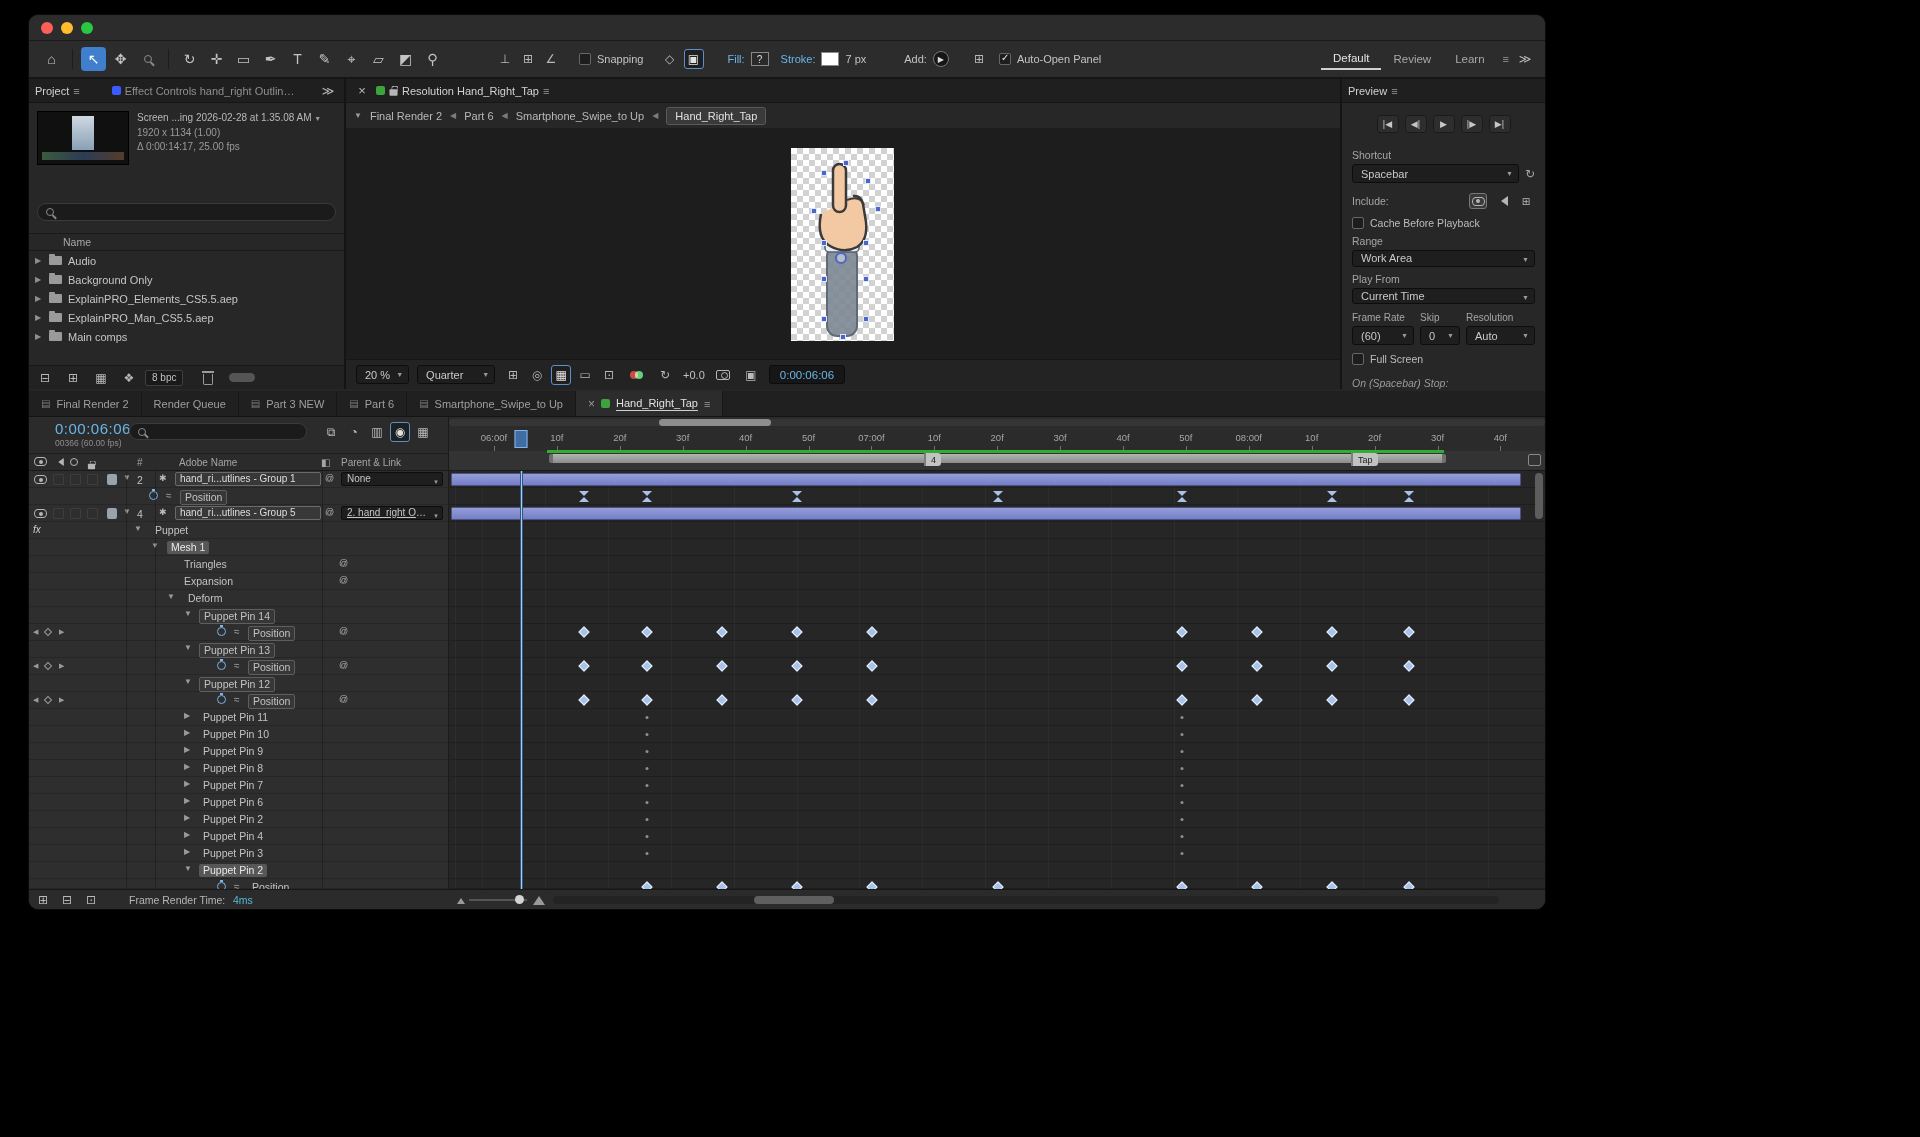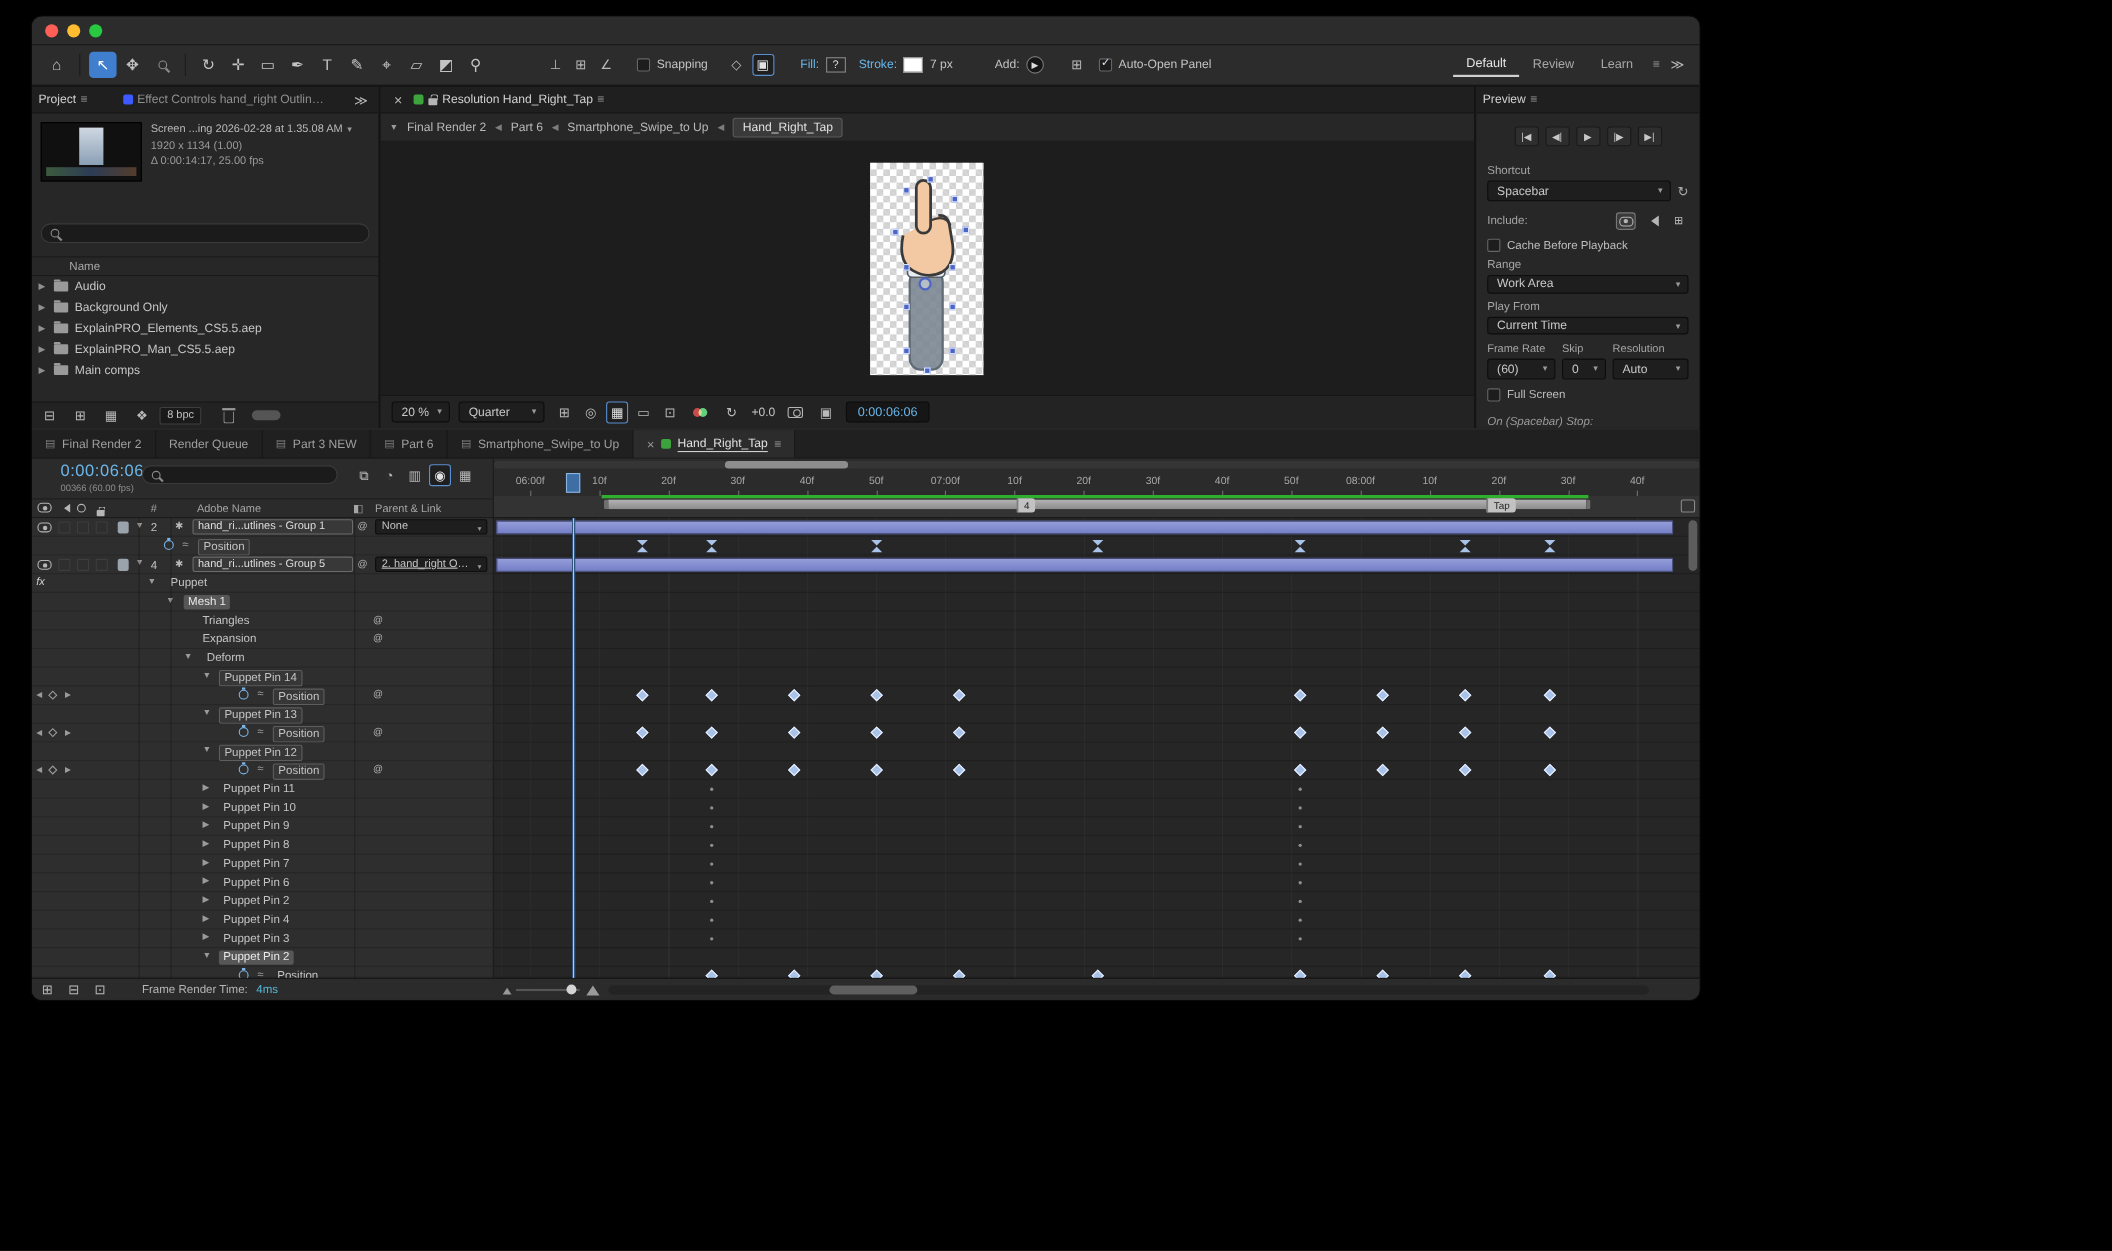--- a/index.html
+++ b/index.html
@@ -114,21 +114,21 @@
 .tlh-left{width:420px;flex:none;position:relative;border-right:1px solid #1b1b1b;}
 .tl-timecode{position:absolute;left:26px;top:3px;font-size:15px;color:#6ab6ea;letter-spacing:.5px;}
 .tl-frameinfo{position:absolute;left:26px;top:21px;font-size:8.5px;color:#8d8d8d;}
 .tlh-search{position:absolute;left:100px;top:6px;width:178px;height:17px;background:#1b1b1b;border:1px solid #3b3b3b;border-radius:9px;display:flex;align-items:center;padding:0 8px;}
 .tlh-icons{position:absolute;left:292px;top:5px;display:flex;gap:3px;}
 .colhead{position:absolute;left:0;right:0;bottom:0;height:17px;border-top:1px solid #1f1f1f;font-size:10px;color:#a5a5a5;}
 .colhead>*{position:absolute;top:3px;}
 .tlh-right{flex:1;position:relative;overflow:hidden;background:#2b2b2b;}
 .navtrack{position:absolute;left:0;right:0;top:2px;height:7px;background:#353535;border-radius:4px;}
 .navhandle{position:absolute;top:2px;height:7px;background:#8d8d8d;border-radius:4px;}
-.ruler{position:absolute;left:0;right:0;top:11px;height:23px;}
+.ruler{position:absolute;left:12px;right:0;top:11px;height:23px;}
 .rlabel{position:absolute;top:4px;font-size:9.5px;color:#a6a6a6;transform:translateX(-50%);white-space:nowrap;}
 .rtick{position:absolute;bottom:0;width:1px;height:5px;background:#6f6f6f;}
 .wa-strip{position:absolute;left:0;right:0;top:34px;height:20px;background:#333;}
 .greenline{position:absolute;top:33px;height:3px;background:#2fae2f;}
 .wabar{position:absolute;top:37px;height:9px;background:linear-gradient(#b4b4b4,#8b8b8b);border-radius:2px;border-left:4px solid #6f6f6f;border-right:4px solid #6f6f6f;}
 .marker{position:absolute;top:36px;height:13px;background:#c2c2c2;color:#222;font-size:9px;display:flex;align-items:center;padding:0 5px;border-radius:0 3px 3px 0;border-left:2px solid #7e7e7e;}
 .ph-head{position:absolute;top:13px;width:13px;height:18px;background:#3f6ea5;border:1px solid #8ab4e0;transform:translateX(-50%);}
 .markerbtn{position:absolute;right:4px;top:37px;width:13px;height:12px;border:1px solid #8a8a8a;border-radius:2px;}
 .tl-rows{flex:1;position:relative;overflow:hidden;min-height:0;}
 .trow{display:flex;height:17px;}

